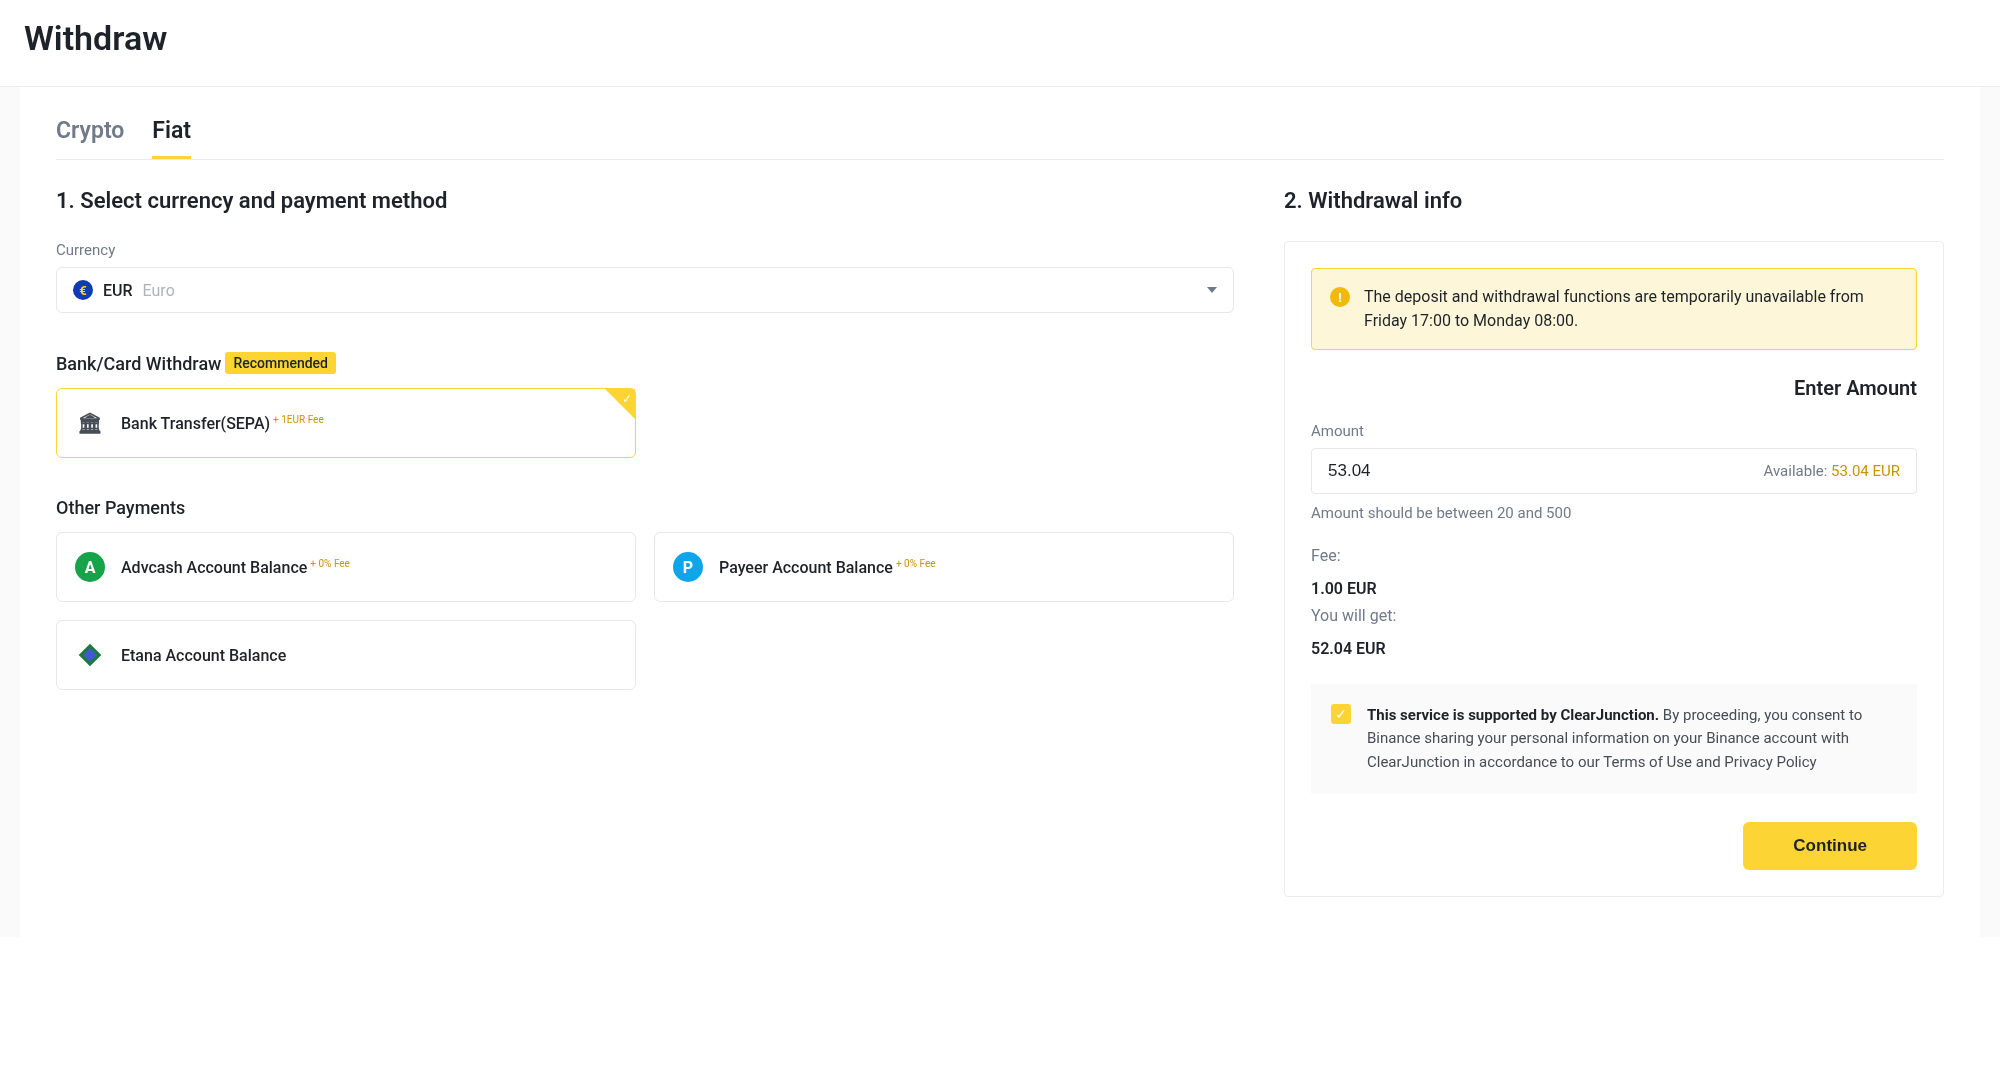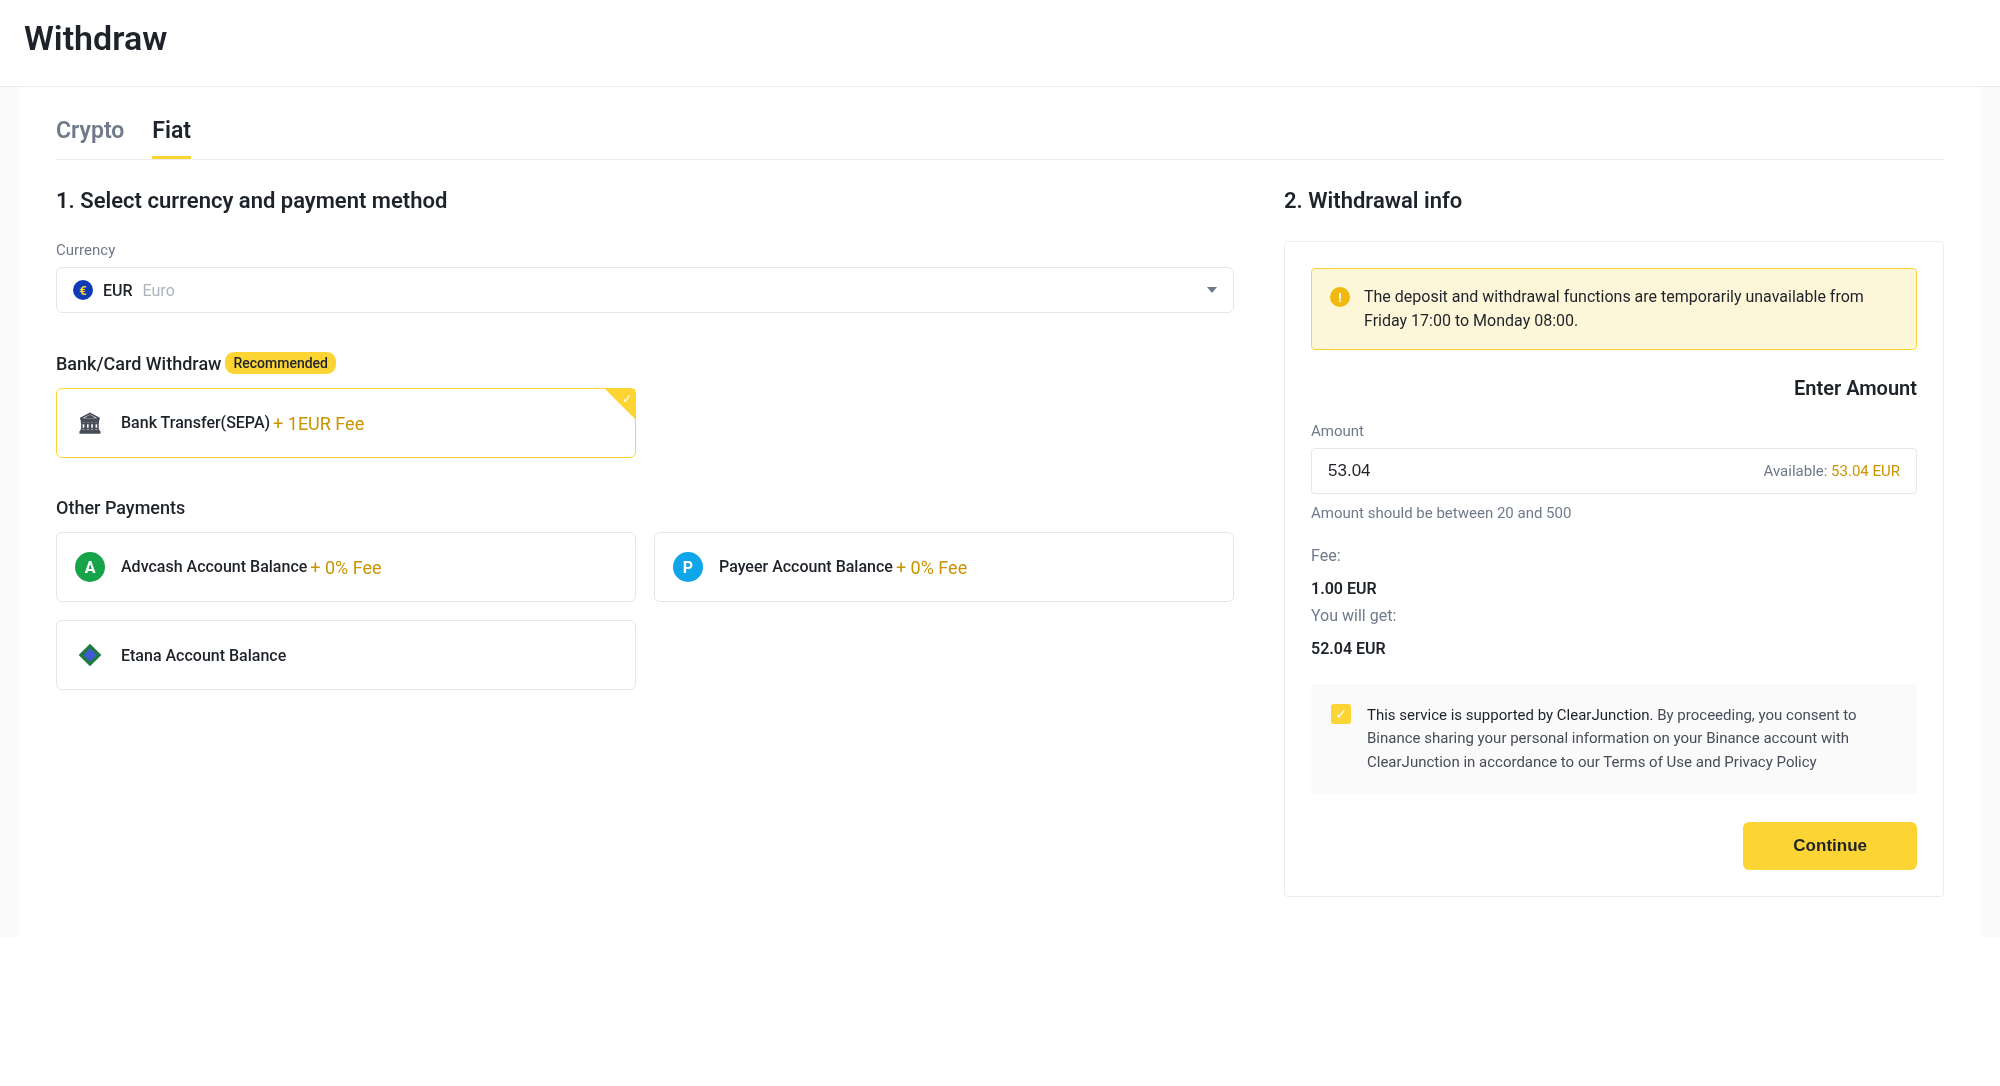--- a/index.html
+++ b/index.html
@@ -94,21 +94,21 @@
   display: flex;
   align-items: center;
   gap: 4px;
   text-align: right;
 }
 .badge-recommended {
   background: #fcd535;
   color: #1e2329;
   font-size: 14px;
   padding: 3px 8px;
-  border-radius: 9px;
+  border-radius: 3px;
   font-weight: 500;
 }
 .pay-grid {
   display: grid;
   grid-template-columns: 1fr 1fr;
   gap: 18px;
 }
 .pay-option {
   border: 1px solid #e5e7eb;
   border-radius: 6px;
@@ -146,21 +146,21 @@
   flex-shrink: 0;
 }
 .pay-icon.bank { background: #fff; color: #474d57; font-size: 20px; }
 .pay-icon.advcash { background: #16a34a; }
 .pay-icon.payeer { background: #0ea5e9; }
 .pay-icon.etana {
   background: #fff;
 }
 .pay-text { display: flex; flex-direction: row; gap: 3px; }
 .pay-name { font-size: 16px; font-weight: 500; }
-.pay-fee { font-size: 18px; color: #c99400; }
+.pay-fee { font-size: 10px; color: #c99400; }
 .right-panel {
   border: 1px solid #eaecef;
   border-radius: 4px;
   padding: 26px;
 }
 .alert {
   background: #fef6d8;
   border: 1px solid #fcd535;
   border-radius: 4px;
   padding: 16px 18px;
@@ -208,21 +208,21 @@
   align-items: flex-start;
 }
 .checkbox {
   width: 20px; height: 20px; border-radius: 3px;
   background: #fcd535;
   display: flex; align-items: center; justify-content: center;
   color: #fff; font-size: 14px; flex-shrink: 0;
   cursor: pointer;
 }
 .consent-text { font-size: 15px; line-height: 1.55; color: #474d57; }
-.consent-text b { color: #1e2329; font-weight: 400; }
+.consent-text b { color: #1e2329; font-weight: 700; }
 .continue-btn {
   background: #fcd535;
   border: none;
   border-radius: 6px;
   padding: 14px 50px;
   font-size: 17px;
   font-weight: 600;
   color: #1e2329;
   cursor: pointer;
   float: right;

